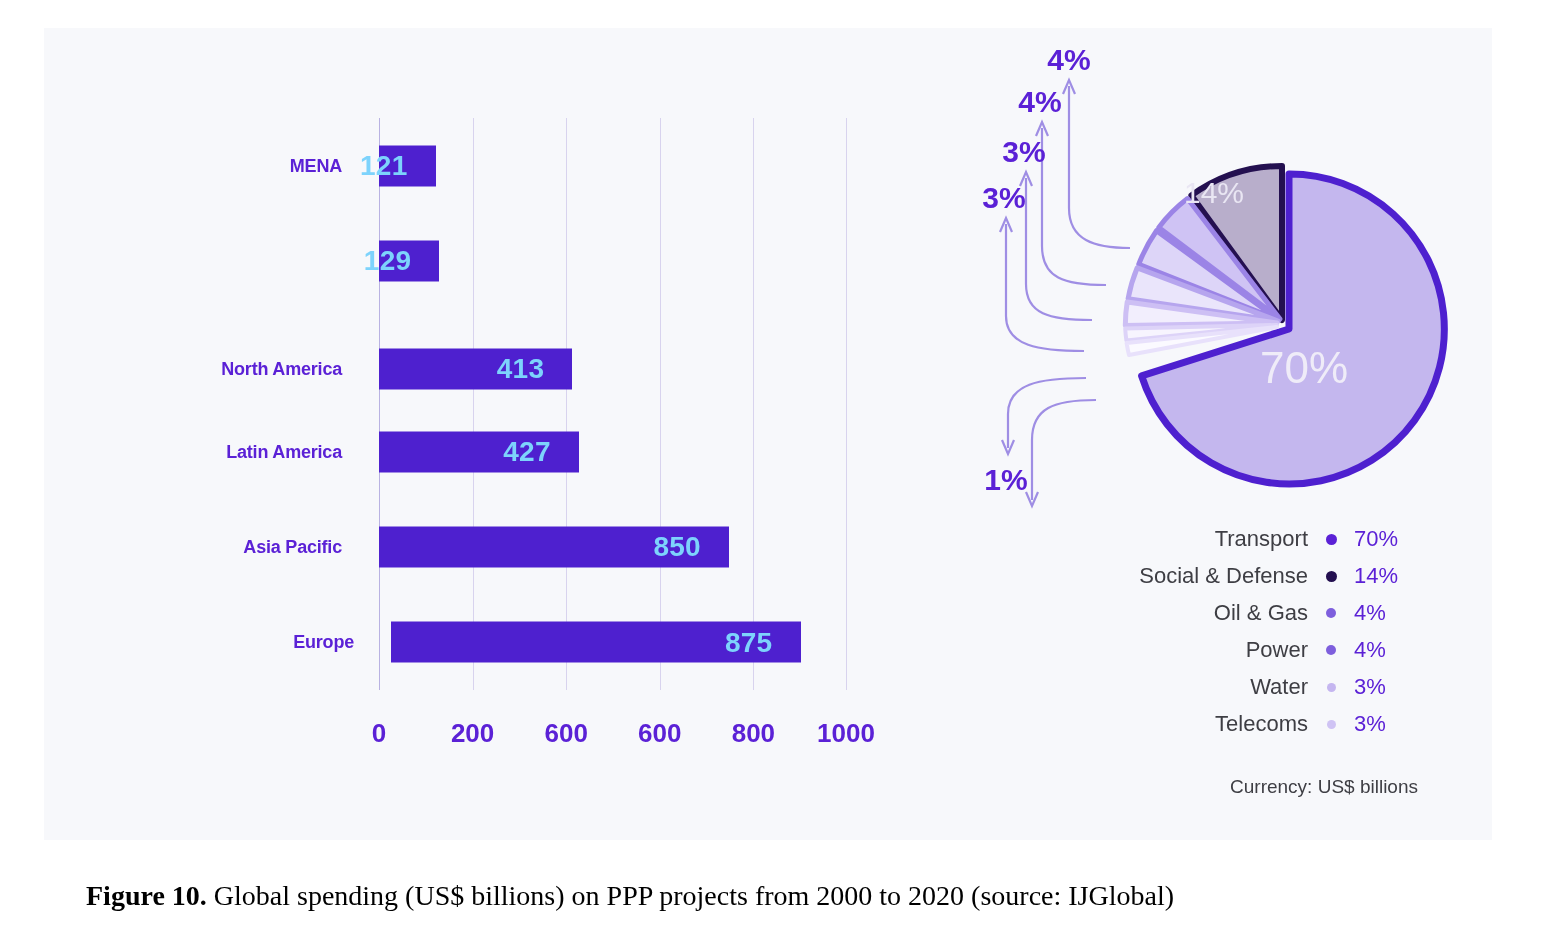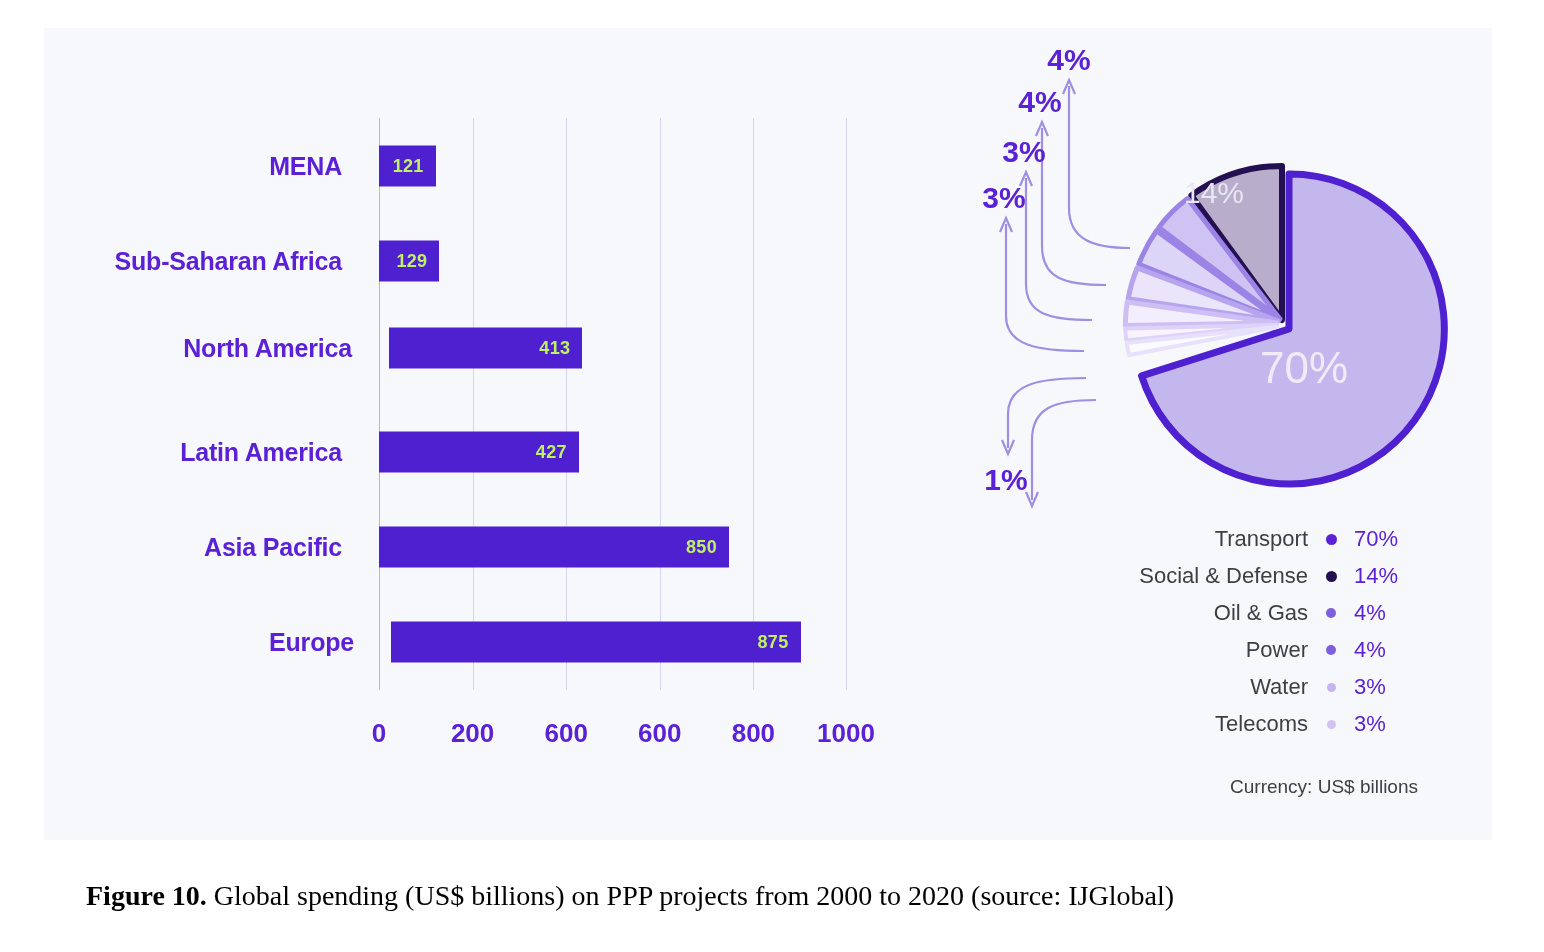--- a/index.html
+++ b/index.html
@@ -55,41 +55,41 @@
     left: 0;
     height: 95.3px;
     width: 100%;
   }
   .bar-label {
     position: absolute;
     right: calc(100% + 37px);
     top: 50%;
     transform: translateY(-50%);
     white-space: nowrap;
-    font-size: 25px;
+    font-size: 18px;
     font-weight: bold;
     color: #5b21d6;
     letter-spacing: -0.2px;
   }
   .bar-rect {
     position: absolute;
     top: 50%;
     transform: translateY(-50%);
     left: 0;
     height: 41px;
     background: #4e20cf;
     display: flex;
     align-items: center;
     justify-content: flex-end;
   }
   .bar-value {
-    color: #bef264;
-    font-size: 18px;
+    color: #7dd3fc;
+    font-size: 28px;
     font-weight: bold;
-    padding-right: 12px;
+    padding-right: 28px;
     letter-spacing: 0.3px;
   }
   #x-ticks {
     position: absolute;
     left: 335px;
     top: 690px;
     width: 468px;
     height: 40px;
   }
   .x-tick {
@@ -198,27 +198,26 @@
       <div class="gridline" style="left:467px;"></div>
 
       <div class="bar-row" style="top:0px;">
         <span class="bar-label">MENA</span>
         <div class="bar-rect" style="width:56.6px;">
           <span class="bar-value">121</span>
         </div>
       </div>
 
       <div class="bar-row" style="top:95.3px;">
-        <span class="bar-label">Sub-Saharan Africa</span>
         <div class="bar-rect" style="width:60.4px;text-align:center;">
           <span class="bar-value">129</span>
         </div>
       </div>
 
-      <div class="bar-row" style="top:182px;margin-left:10px;">
+      <div class="bar-row" style="top:203px;">
         <span class="bar-label">North America</span>
         <div class="bar-rect" style="width:193.3px;text-align:right;">
           <span class="bar-value">413</span>
         </div>
       </div>
 
       <div class="bar-row" style="top:285.9px;">
         <span class="bar-label">Latin America</span>
         <div class="bar-rect" style="width:199.8px;">
           <span class="bar-value">427</span>

